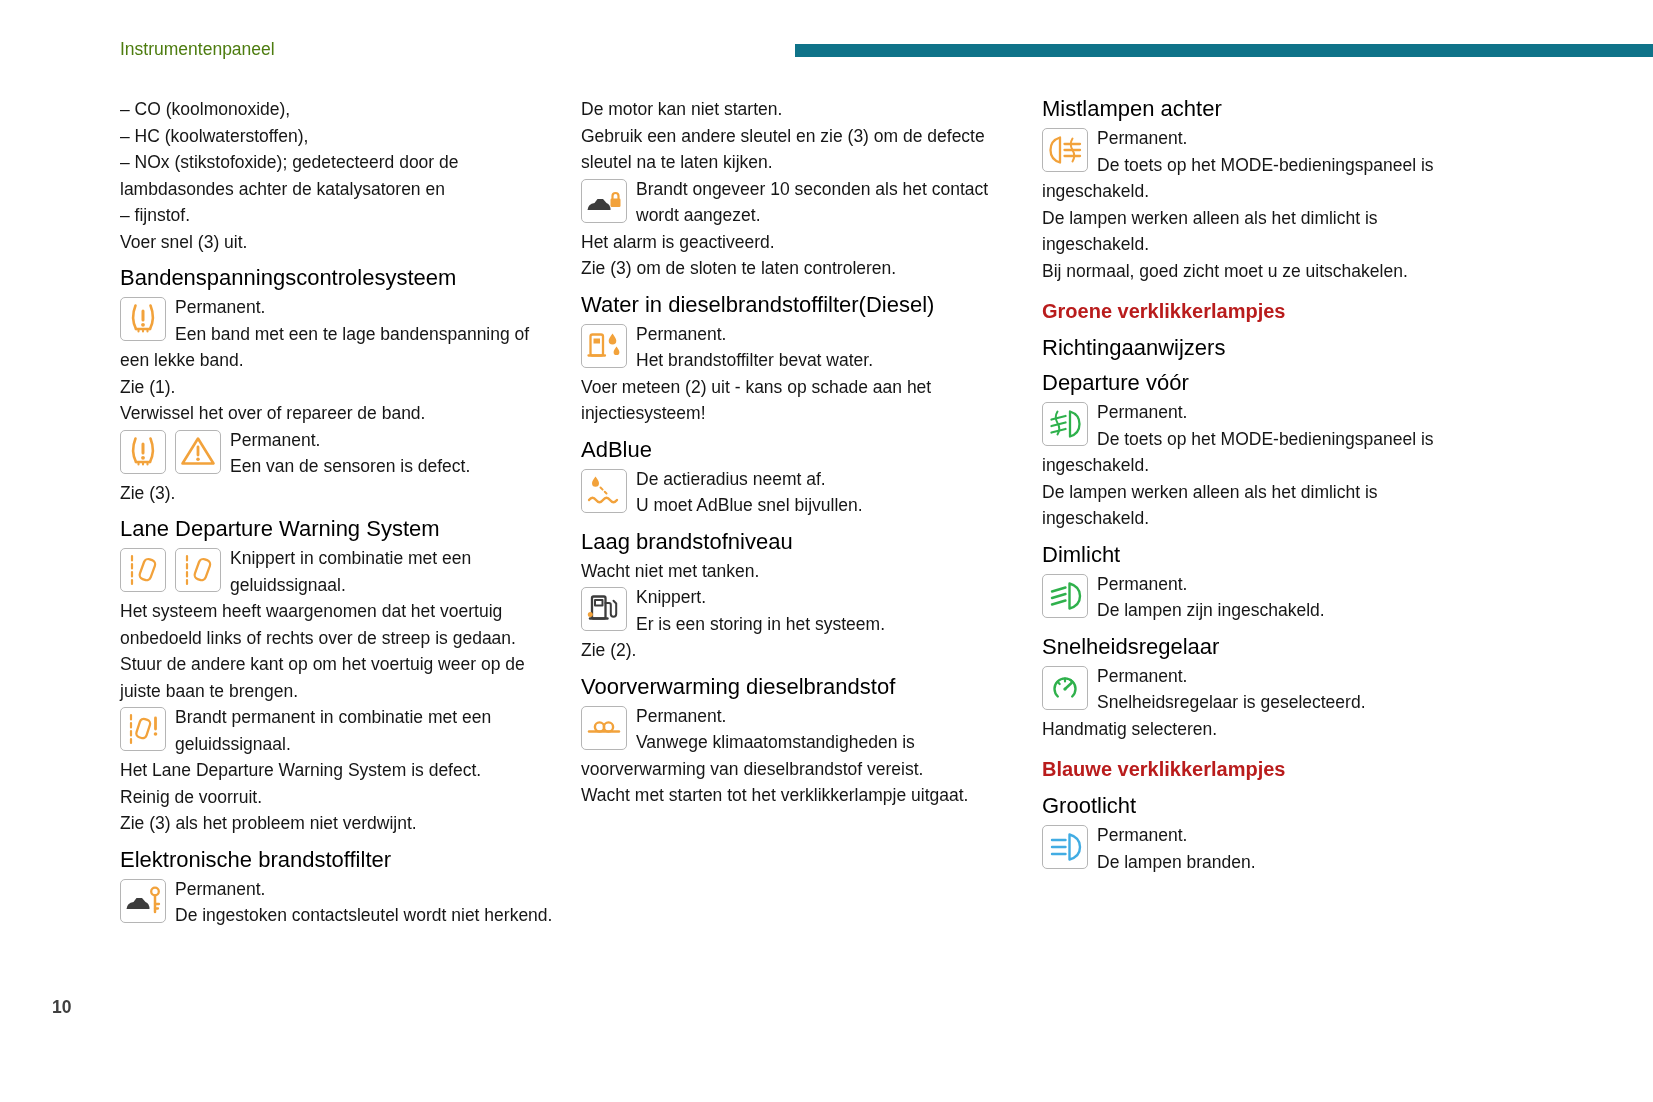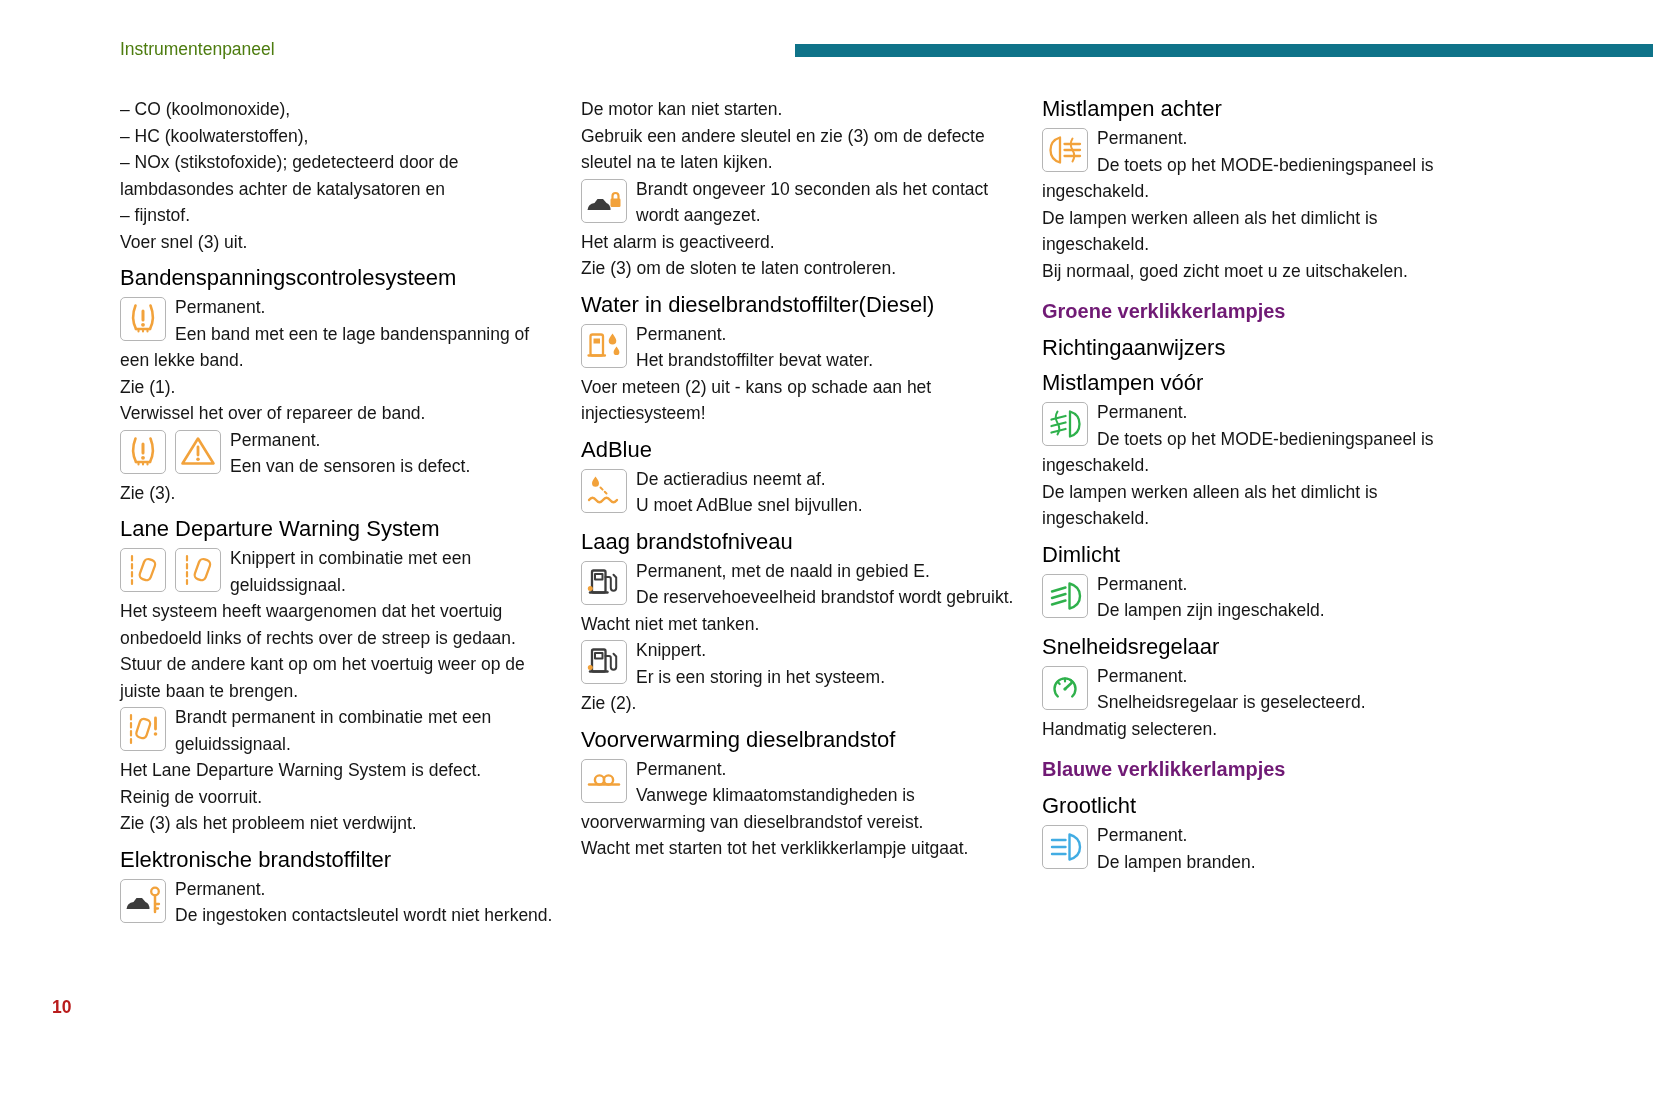--- a/index.html
+++ b/index.html
@@ -7,28 +7,28 @@
   body{
     width:1653px;height:1102px;background:#ffffff;position:relative;overflow:hidden;
     font-family:"Liberation Sans",sans-serif;color:#161616;
   }
   .header-title{position:absolute;left:120px;top:39px;font-size:17.5px;color:#4d7c0f}
   .accent-bar{position:absolute;left:795px;top:44px;width:858px;height:13px;background:#0f7389}
   .columns{position:absolute;left:120px;top:96px;display:flex;gap:25px}
   .col{width:436px}
   .block{font-size:17.5px;line-height:26.5px;margin:0}
   .h2{font-size:22px;font-weight:normal;line-height:25px;margin:10px 0 4px;color:#000000}
-  .section-h{font-size:20px;font-weight:bold;line-height:25px;margin:15px 0 11px;color:#701a75}
+  .section-h{font-size:20px;font-weight:bold;line-height:25px;margin:15px 0 11px;color:#b91c1c}
   .col > *:first-child{margin-top:0}
   .icon-box{
     float:left;width:46px;height:44px;border:1px solid #b5b5b5;border-radius:5px;
     display:flex;align-items:center;justify-content:center;
     margin:3px 9px 2px 0;background:#fff;
   }
-  .page-number{position:absolute;left:52px;top:997px;font-size:17.5px;font-weight:bold;color:#b91c1c}
+  .page-number{position:absolute;left:52px;top:997px;font-size:17.5px;font-weight:bold;color:#404040}
 </style>
 </head>
 <body>
 
 <div class="header-title">Instrumentenpaneel</div>
 <div class="accent-bar"></div>
 
 <div class="columns" id="columns">
     <div class="col">
       <div class="block"><span>– CO (koolmonoxide),</span></div>
@@ -134,38 +134,29 @@
       <div class="block icon-block"><span class="icon-box">
           <svg width="38" height="36" viewBox="0 0 36 36" stroke-linecap="round" stroke-linejoin="round">
             <path d="M9.5 3.5 C11.6 6.6 13 8.5 13 10.2 a3.5 3.5 0 0 1 -7 0 C6 8.5 7.4 6.6 9.5 3.5 Z" fill="#F2A23B"></path>
             <path d="M14.5 14.5 L20.5 20.5" fill="none" stroke="#F2A23B" stroke-width="2" stroke-dasharray="3 3"></path>
             <path d="M3 27 q3.5 -4.5 7 0 t7 0 t7 0 t7 0" fill="none" stroke="#F2A23B" stroke-width="2.3"></path>
           </svg>
         </span></div>
       <div class="block"><span>De actieradius neemt af.</span></div>
       <div class="block"><span>U moet AdBlue snel bijvullen.</span></div>
       <div class="h2">Laag brandstofniveau</div>
+      <div class="block"><span>Wacht niet met tanken.</span></div>
       <div class="block icon-block"><span class="icon-box">
           <svg width="38" height="36" viewBox="0 0 36 36" stroke-linecap="round" stroke-linejoin="round">
             <rect x="6" y="5.5" width="13.5" height="22" rx="1.5" fill="none" stroke="#3C3C3C" stroke-width="2.3"></rect>
             <rect x="9" y="9" width="7.5" height="5.5" fill="none" stroke="#3C3C3C" stroke-width="2"></rect>
             <path d="M4 27.5 H21.5" stroke="#3C3C3C" stroke-width="2.4"></path>
             <path d="M19.5 12 h3.5 q1.8 0 1.8 1.8 V23 a2.7 2.7 0 0 0 5.4 0 V12.5 L27.5 9.8" fill="none" stroke="#3C3C3C" stroke-width="2"></path>
             <circle cx="4.3" cy="23.5" r="2.5" fill="#F2A23B"></circle>
           </svg>
-        </span><span>Permanent, met de naald in gebied E.<br>De reservehoeveelheid brandstof wordt gebruikt.</span></div>
-      <div class="block"><span>Wacht niet met tanken.</span></div>
-      <div class="block icon-block"><span class="icon-box">
-          <svg width="38" height="36" viewBox="0 0 36 36" stroke-linecap="round" stroke-linejoin="round">
-            <rect x="6" y="5.5" width="13.5" height="22" rx="1.5" fill="none" stroke="#3C3C3C" stroke-width="2.3"></rect>
-            <rect x="9" y="9" width="7.5" height="5.5" fill="none" stroke="#3C3C3C" stroke-width="2"></rect>
-            <path d="M4 27.5 H21.5" stroke="#3C3C3C" stroke-width="2.4"></path>
-            <path d="M19.5 12 h3.5 q1.8 0 1.8 1.8 V23 a2.7 2.7 0 0 0 5.4 0 V12.5 L27.5 9.8" fill="none" stroke="#3C3C3C" stroke-width="2"></path>
-            <circle cx="4.3" cy="23.5" r="2.5" fill="#F2A23B"></circle>
-          </svg>
         </span><span>Knippert.<br>Er is een storing in het systeem.</span></div>
       <div class="block"><span>Zie (2).</span></div>
       <div class="h2">Voorverwarming dieselbrandstof</div>
       <div class="block icon-block"><span class="icon-box">
           <svg width="38" height="36" viewBox="0 0 36 36" stroke-linecap="round" stroke-linejoin="round">
             <path d="M3 21.5 H33" stroke="#F2A23B" stroke-width="2.4"></path>
             <circle cx="13.5" cy="17" r="4.6" fill="none" stroke="#F2A23B" stroke-width="2.4"></circle>
             <circle cx="22.5" cy="17" r="4.6" fill="none" stroke="#F2A23B" stroke-width="2.4"></circle>
           </svg>
         </span><span>Permanent.<br>Vanwege klimaatomstandigheden is voorverwarming van dieselbrandstof vereist.</span></div>
@@ -177,21 +168,21 @@
           <svg width="38" height="36" viewBox="0 0 36 36" stroke-linecap="round" stroke-linejoin="round">
             <path d="M13 5.5 Q3.5 8.5 3.5 18 Q3.5 27.5 13 30.5 Z" fill="none" stroke="#F2A23B" stroke-width="2.3"></path>
             <path d="M17.5 12 H33 M17.5 18 H33 M17.5 24 H33" stroke="#F2A23B" stroke-width="2.3"></path>
             <path d="M25.5 6.5 q-3.5 5.75 0 11.5 t0 11.5" fill="none" stroke="#F2A23B" stroke-width="2"></path>
           </svg>
         </span><span>Permanent.<br>De toets op het MODE-bedieningspaneel is ingeschakeld.</span></div>
       <div class="block"><span>De lampen werken alleen als het dimlicht is ingeschakeld.</span></div>
       <div class="block"><span>Bij normaal, goed zicht moet u ze uitschakelen.</span></div>
       <div class="section-h">Groene verklikkerlampjes</div>
       <div class="h2">Richtingaanwijzers</div>
-      <div class="h2">Mistlampen vóór</div>
+      <div class="h2">Departure vóór</div>
       <div class="block icon-block"><span class="icon-box">
           <svg width="38" height="36" viewBox="0 0 36 36" stroke-linecap="round" stroke-linejoin="round">
             <path d="M23 5.5 Q32.5 8.5 32.5 18 Q32.5 27.5 23 30.5 Z" fill="none" stroke="#2FB14C" stroke-width="2.3"></path>
             <path d="M18.5 10 L4.5 13.5 M18.5 16.5 L4.5 20 M18.5 23 L4.5 26.5" stroke="#2FB14C" stroke-width="2.3"></path>
             <path d="M10.5 5.5 q-3.5 5.75 0 11.5 t0 11.5" fill="none" stroke="#2FB14C" stroke-width="2"></path>
           </svg>
         </span><span>Permanent.<br>De toets op het MODE-bedieningspaneel is ingeschakeld.</span></div>
       <div class="block"><span>De lampen werken alleen als het dimlicht is ingeschakeld.</span></div>
       <div class="h2">Dimlicht</div>
       <div class="block icon-block"><span class="icon-box">

